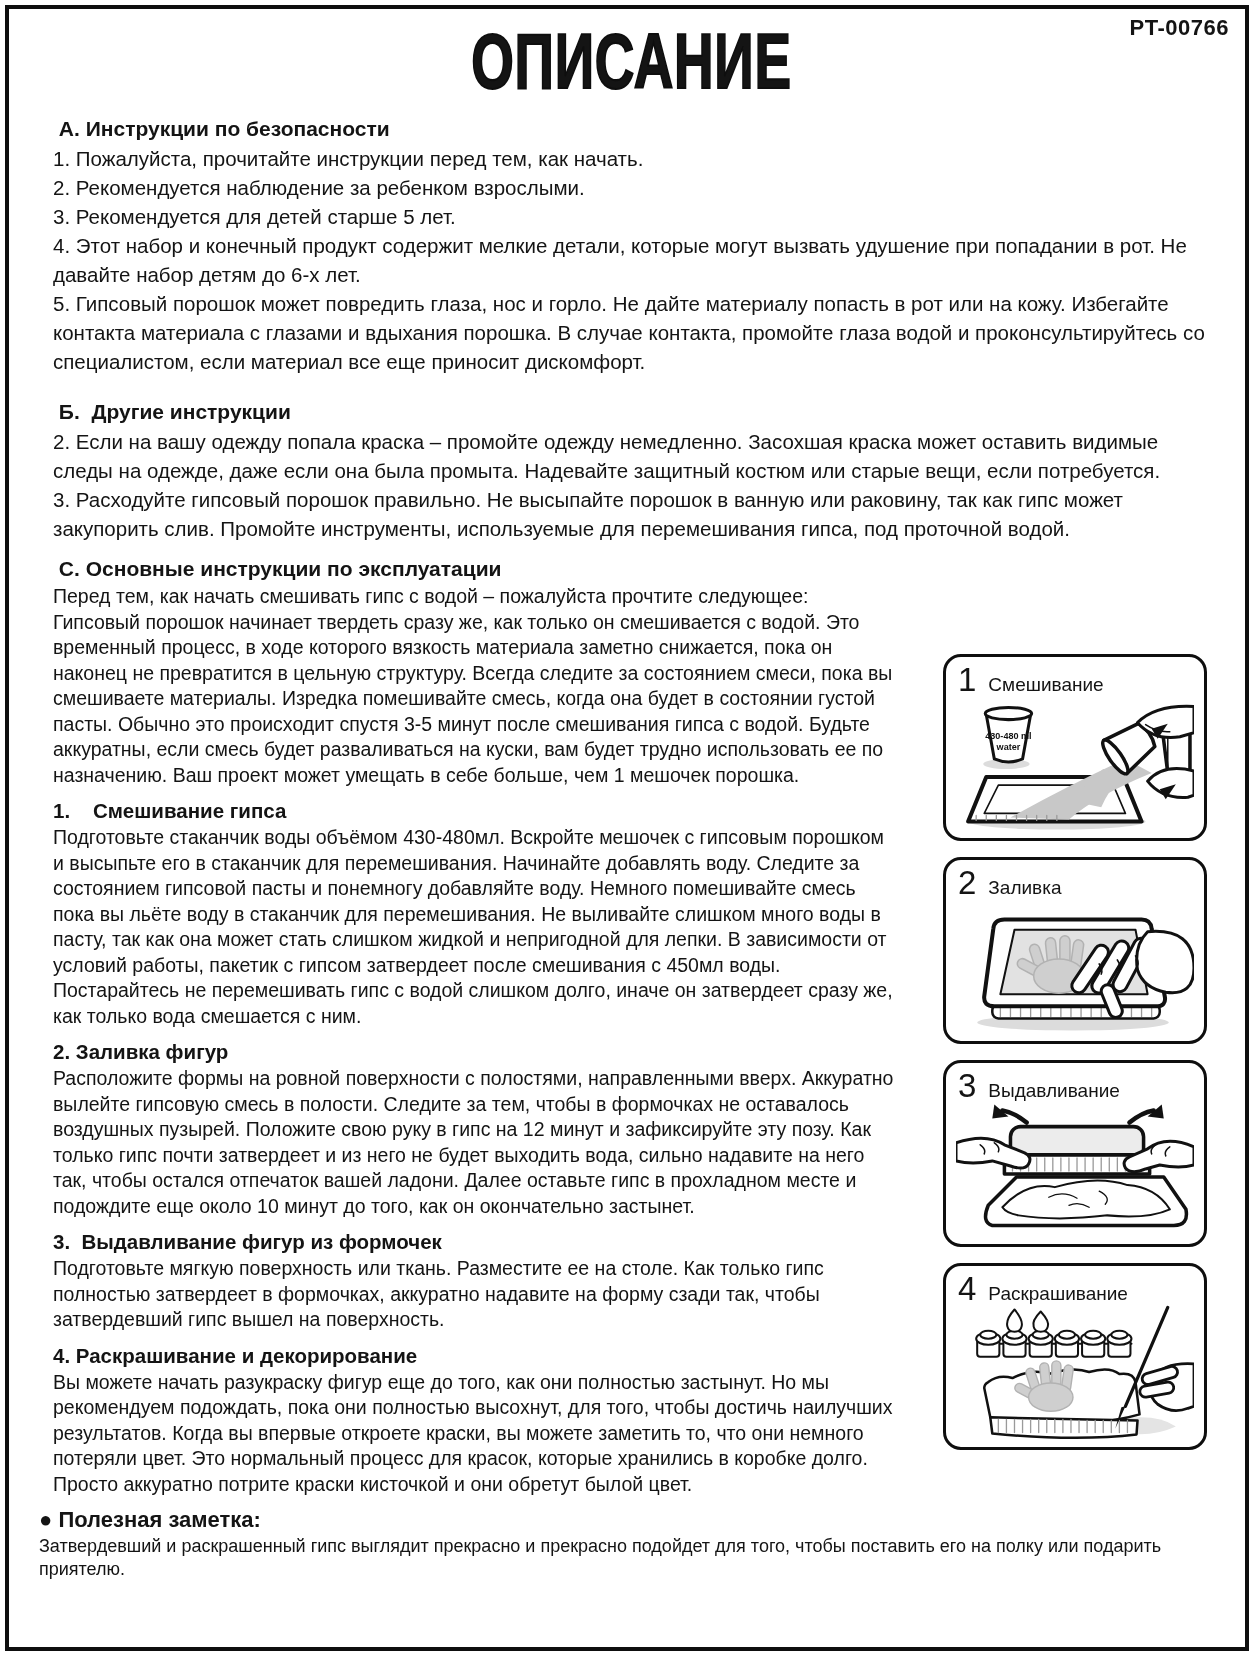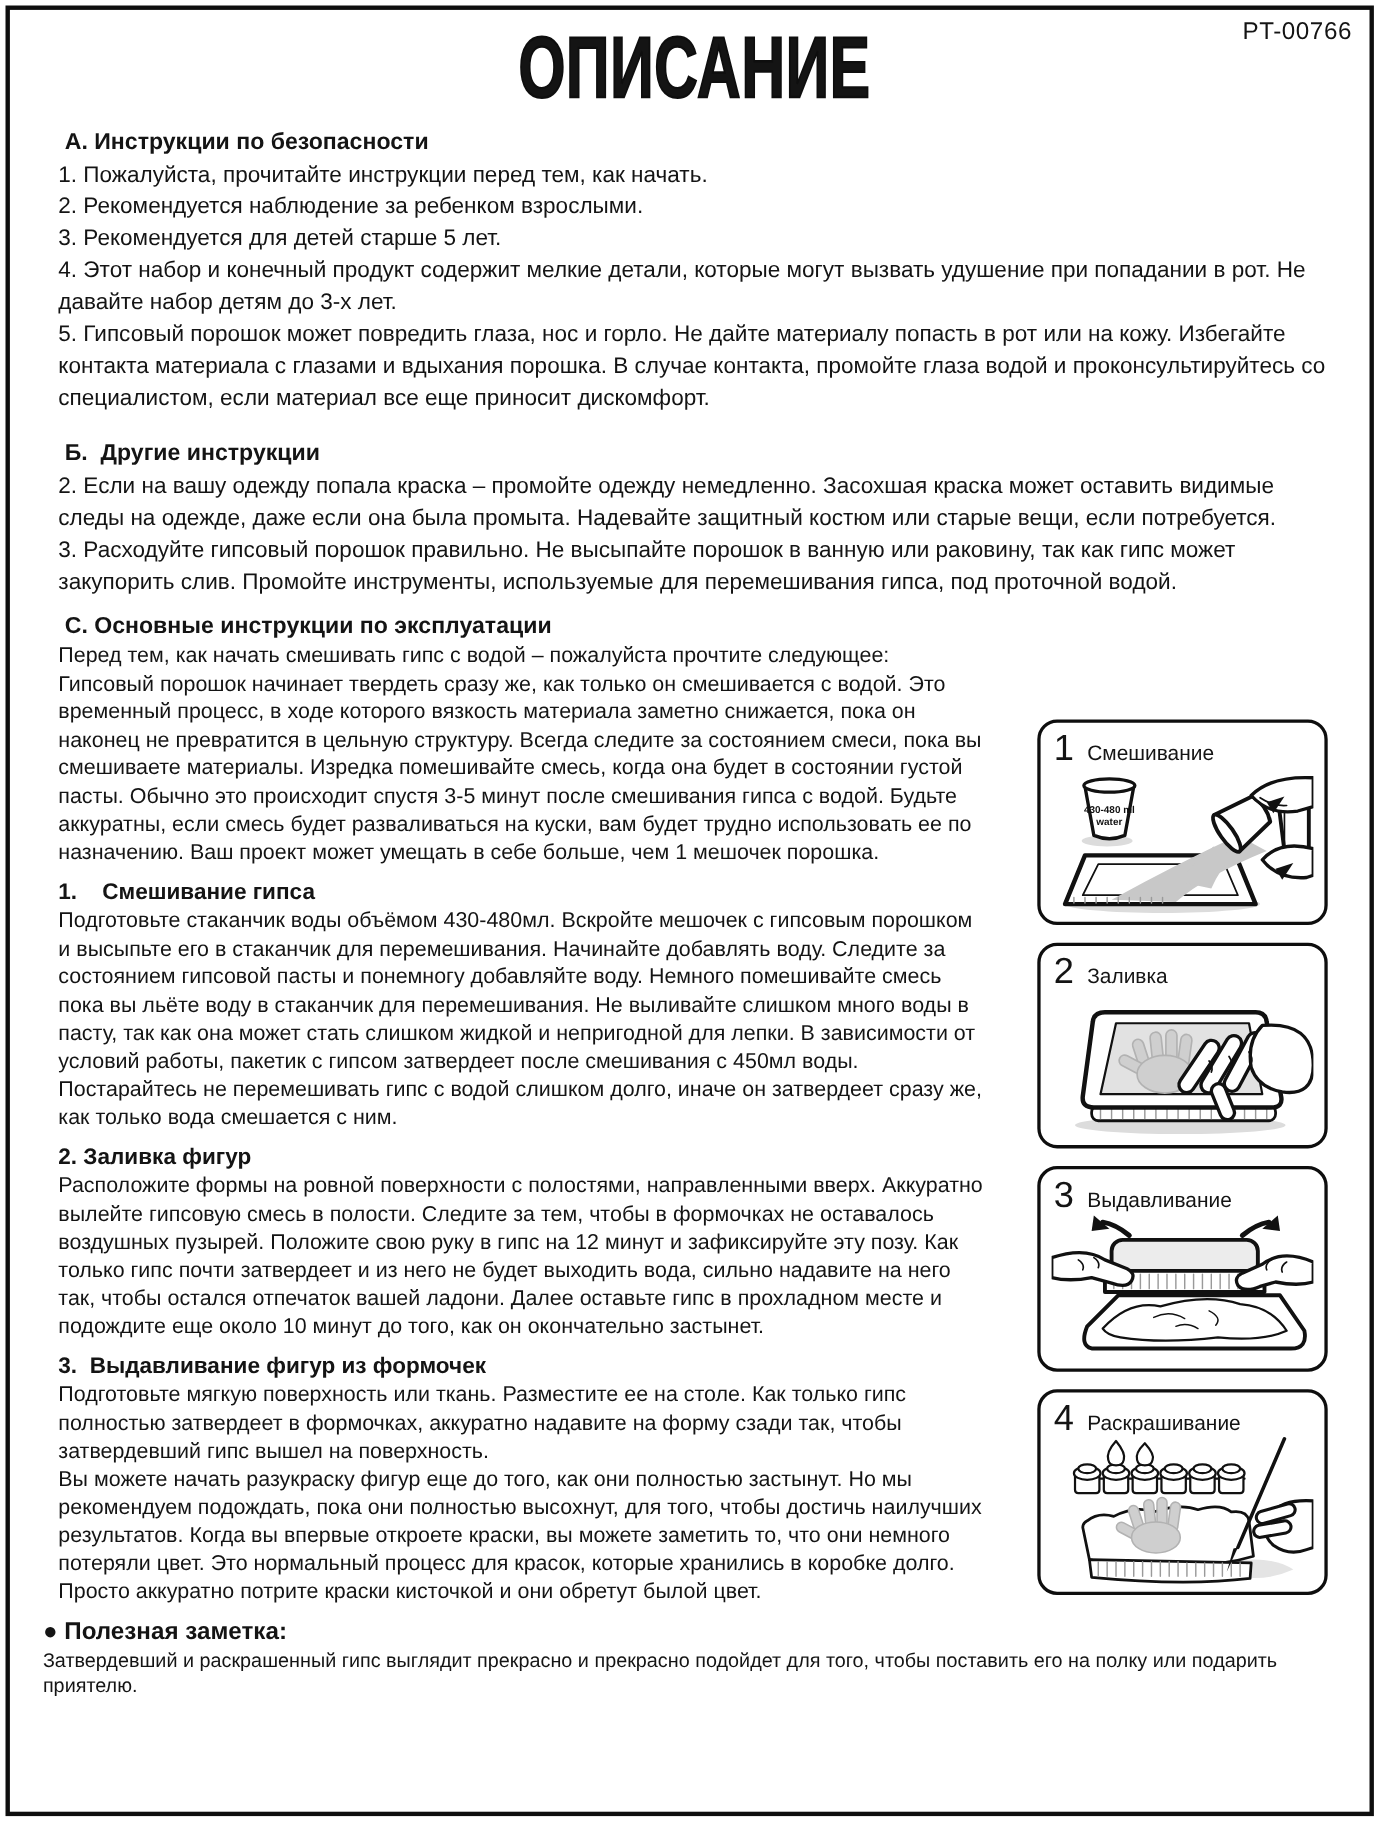--- a/index.html
+++ b/index.html
@@ -1,20 +1,20 @@
 <!DOCTYPE html>
 <html><head>
 <meta charset="utf-8">
 <style>
   html,body{margin:0;padding:0;background:#fff;}
   body{width:1254px;height:1656px;position:relative;overflow:hidden;
        font-family:"Liberation Sans",sans-serif;color:#141414;}
   .page{position:absolute;inset:5px;border:4px solid #0e0e0e;background:#fff;}
   .content{position:absolute;inset:0;padding:2px 36px 0 44px;}
-  .pt-code{position:absolute;top:6px;right:16px;font-size:22px;font-weight:normal;letter-spacing:.5px;}
+  .pt-code{position:absolute;top:6px;right:16px;font-size:22px;font-weight:bold;letter-spacing:.5px;}
   .title-wrap{text-align:center;margin:16px 0 4px;}
   .title{display:inline-block;font-size:74px;line-height:.95;font-weight:bold;
          transform:scale(.74,1.06);transform-origin:center;
          -webkit-text-stroke:2px #0e0e0e;letter-spacing:1px;}
   .sec-h{font-size:21px;font-weight:bold;margin:20px 0 3px;white-space:pre-wrap;}
   .sec-h.b{margin-top:24px;}
   .sec-h.c{margin-top:14px;}
   .para{font-size:20.5px;line-height:29px;margin:0;}
   .narrow{margin-right:312px;}
   .narrow .para{font-size:19.5px;line-height:25.5px;}
@@ -44,21 +44,21 @@
 
     <div class="title-wrap">
       <div class="title">ОПИСАНИЕ</div>
     </div>
 
     <div>
       <div class="sec-h"> А. Инструкции по безопасности</div>
       <p class="para">1. Пожалуйста, прочитайте инструкции перед тем, как начать.</p>
       <p class="para">2. Рекомендуется наблюдение за ребенком взрослыми.</p>
       <p class="para">3. Рекомендуется для детей старше 5 лет.</p>
-      <p class="para">4. Этот набор и конечный продукт содержит мелкие детали, которые могут вызвать удушение при попадании в рот. Не давайте набор детям до 3-х лет.</p>
+      <p class="para">4. Этот набор и конечный продукт содержит мелкие детали, которые могут вызвать удушение при попадании в рот. Не давайте набор детям до 6-х лет.</p>
       <p class="para">5. Гипсовый порошок может повредить глаза, нос и горло. Не дайте материалу попасть в рот или на кожу. Избегайте контакта материала с глазами и вдыхания порошка. В случае контакта, промойте глаза водой и проконсультируйтесь со специалистом, если материал все еще приносит дискомфорт.</p>
     </div>
 
     <div>
       <div class="sec-h b"> Б.  Другие инструкции</div>
       <p class="para">2. Если на вашу одежду попала краска – промойте одежду немедленно. Засохшая краска может оставить видимые следы на одежде, даже если она была промыта. Надевайте защитный костюм или старые вещи, если потребуется.</p>
       <p class="para">3. Расходуйте гипсовый порошок правильно. Не высыпайте порошок в ванную или раковину, так как гипс может закупорить слив. Промойте инструменты, используемые для перемешивания гипса, под проточной водой.</p>
     </div>
 
     <div class="narrow">
@@ -74,20 +74,21 @@
         <div class="step-h">2. Заливка фигур</div>
         <p class="para">Расположите формы на ровной поверхности с полостями, направленными вверх. Аккуратно вылейте гипсовую смесь в полости. Следите за тем, чтобы в формочках не оставалось воздушных пузырей. Положите свою руку в гипс на 12 минут и зафиксируйте эту позу. Как только гипс почти затвердеет и из него не будет выходить вода, сильно надавите на него так, чтобы остался отпечаток вашей ладони. Далее оставьте гипс в прохладном месте и подождите еще около 10 минут до того, как он окончательно застынет.</p>
       </div>
 
       <div>
         <div class="step-h">3.  Выдавливание фигур из формочек</div>
         <p class="para">Подготовьте мягкую поверхность или ткань. Разместите ее на столе. Как только гипс полностью затвердеет в формочках, аккуратно надавите на форму сзади так, чтобы затвердевший гипс вышел на поверхность.</p>
       </div>
 
       <div>
+        <div class="step-h">4. Раскрашивание и декорирование</div>
         <p class="para">Вы можете начать разукраску фигур еще до того, как они полностью застынут. Но мы рекомендуем подождать, пока они полностью высохнут, для того, чтобы достичь наилучших результатов. Когда вы впервые откроете краски, вы можете заметить то, что они немного потеряли цвет. Это нормальный процесс для красок, которые хранились в коробке долго. Просто аккуратно потрите краски кисточкой и они обретут былой цвет.</p>
       </div>
     </div>
 
     <div class="note">
       <p class="note-h">● Полезная заметка:</p>
       <p class="note-b">Затвердевший и раскрашенный гипс выглядит прекрасно и прекрасно подойдет для того, чтобы поставить его на полку или подарить приятелю.</p>
     </div>
 
     <div class="figcol">

